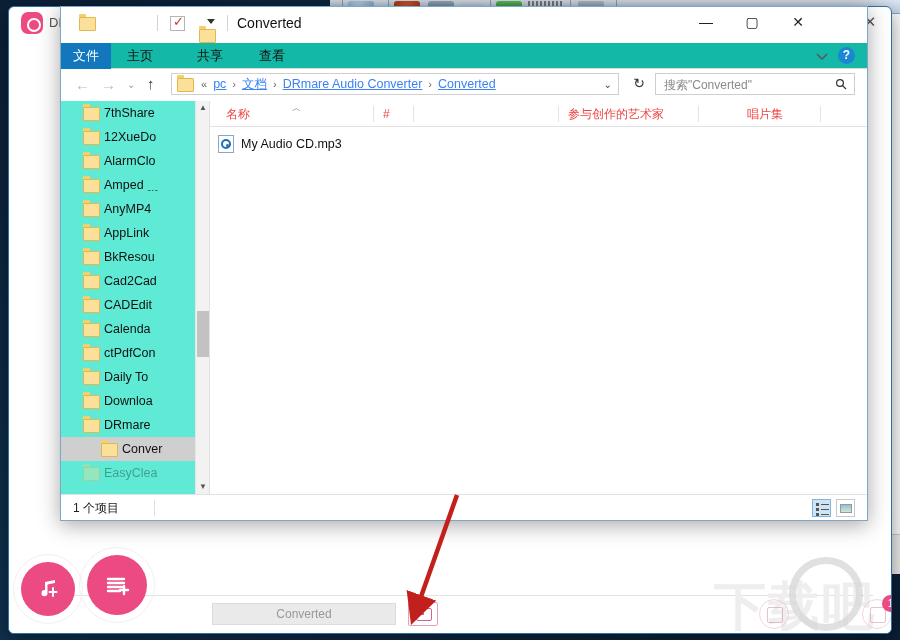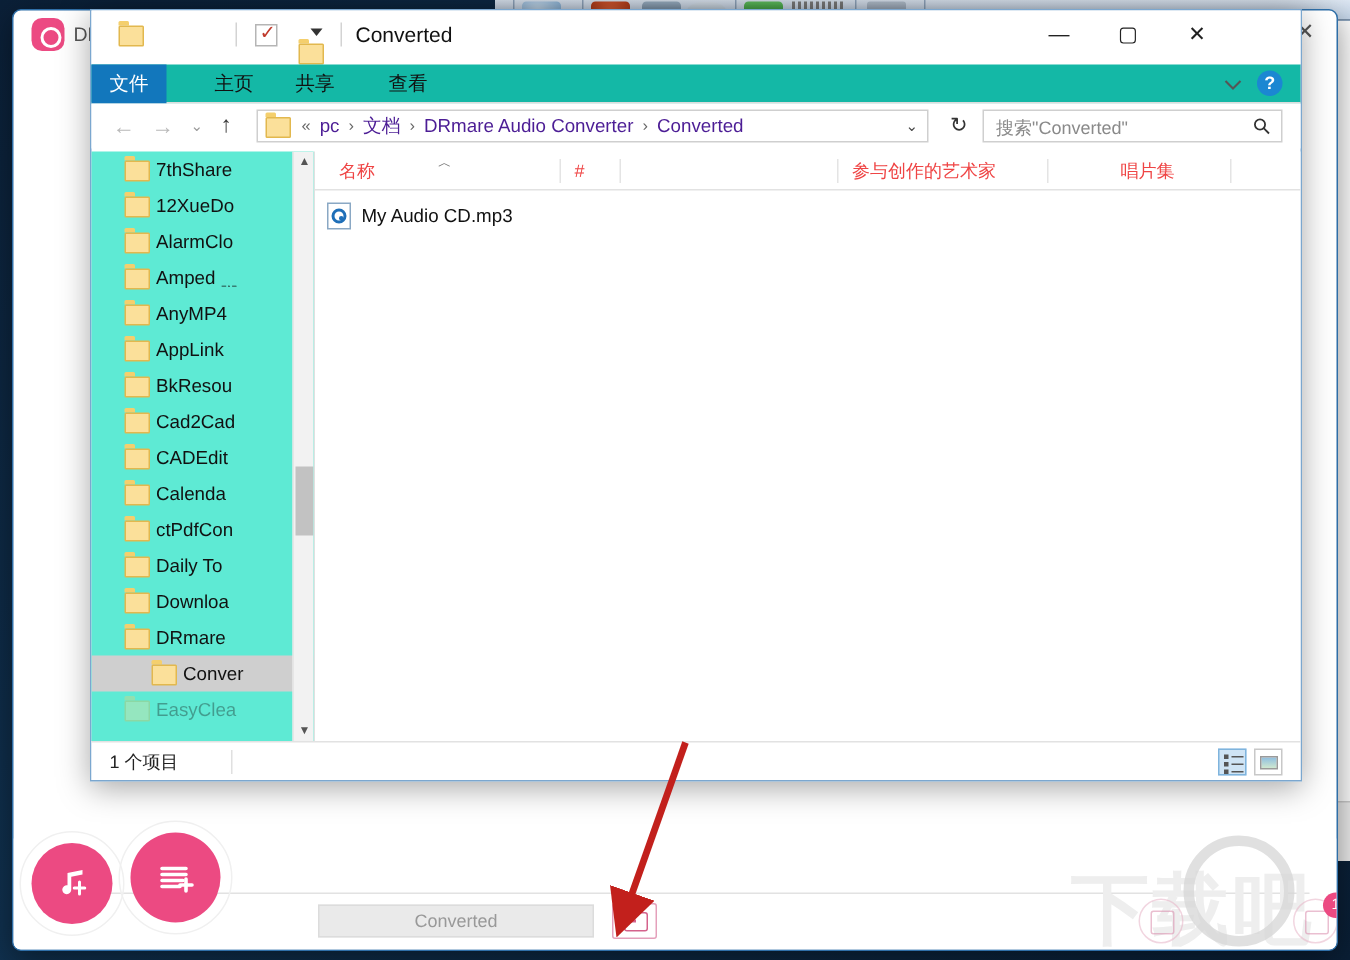--- a/index.html
+++ b/index.html
@@ -106,21 +106,21 @@
 
   
   #ex-addr { position:relative; height:30px; background:#fff; }
   .nav-btn { position:absolute; top:7px; font-size:15px; color:#b9b9b9; }
   #nav-back { left:14px; } #nav-fwd { left:40px; }
   #nav-recent { left:66px; top:10px; font-size:10px; color:#999; }
   #nav-up { left:86px; top:6px; font-size:15px; color:#3c3c3c; }
   #addrbox { position:absolute; left:110px; top:4px; right:248px; height:22px; border:1px solid #cfcfcf;
       background:#fff; display:flex; align-items:center; padding-left:5px; }
   #addrbox .bico { margin-right:5px; }
-  .crumb { font-size:12.5px; color:#4c1d95; padding:0 2px; white-space:nowrap; }
+  .crumb { font-size:12.5px; color:#3b82f6; padding:0 2px; white-space:nowrap;text-decoration:underline; }
   .crumb-sep { font-size:11px; color:#666; padding:0 4px; }
   #addr-dd { position:absolute; right:6px; top:5px; font-size:10px; color:#444; }
   #refresh-btn { position:absolute; right:222px; top:6px; font-size:14px; color:#333; }
   #searchbox { position:absolute; right:12px; top:4px; width:200px; height:22px; border:1px solid #cfcfcf;
       background:#fff; }
   #search-ph { position:absolute; left:8px; top:3px; font-size:12px; color:#8a8a8a; }
   #search-icon { position:absolute; right:7px; top:4px; font-size:12px; color:#333; }
 
   
   #ex-body { position:absolute; left:0; top:94px; right:0; bottom:26px; display:flex; }
@@ -271,21 +271,21 @@
     <div id="qat-caret"></div>
     <div id="qat-sep2"></div>
     <div id="ex-title-text">Converted</div>
     <div class="wincap" id="cap-min">—</div>
     <div class="wincap" id="cap-max">▢</div>
     <div class="wincap" id="cap-close">✕</div>
   </div>
 
   <div id="ex-ribbon">
     <div class="rtab file">文件</div>
-    <div class="rtab" style="left:70px;">主页</div>
+    <div class="rtab" style="left:54px;">主页</div>
     <div class="rtab" style="left:124px;">共享</div>
     <div class="rtab" style="left:186px;">查看</div>
     <div id="ribbon-expand">
       <svg width="18" height="18" viewBox="0 0 18 18">
           <path d="M4 7 L9 12 L14 7" stroke="#555" stroke-width="1.4" fill="none"></path>
         </svg>
     </div>
     <div id="ribbon-help">?</div>
   </div>
 

